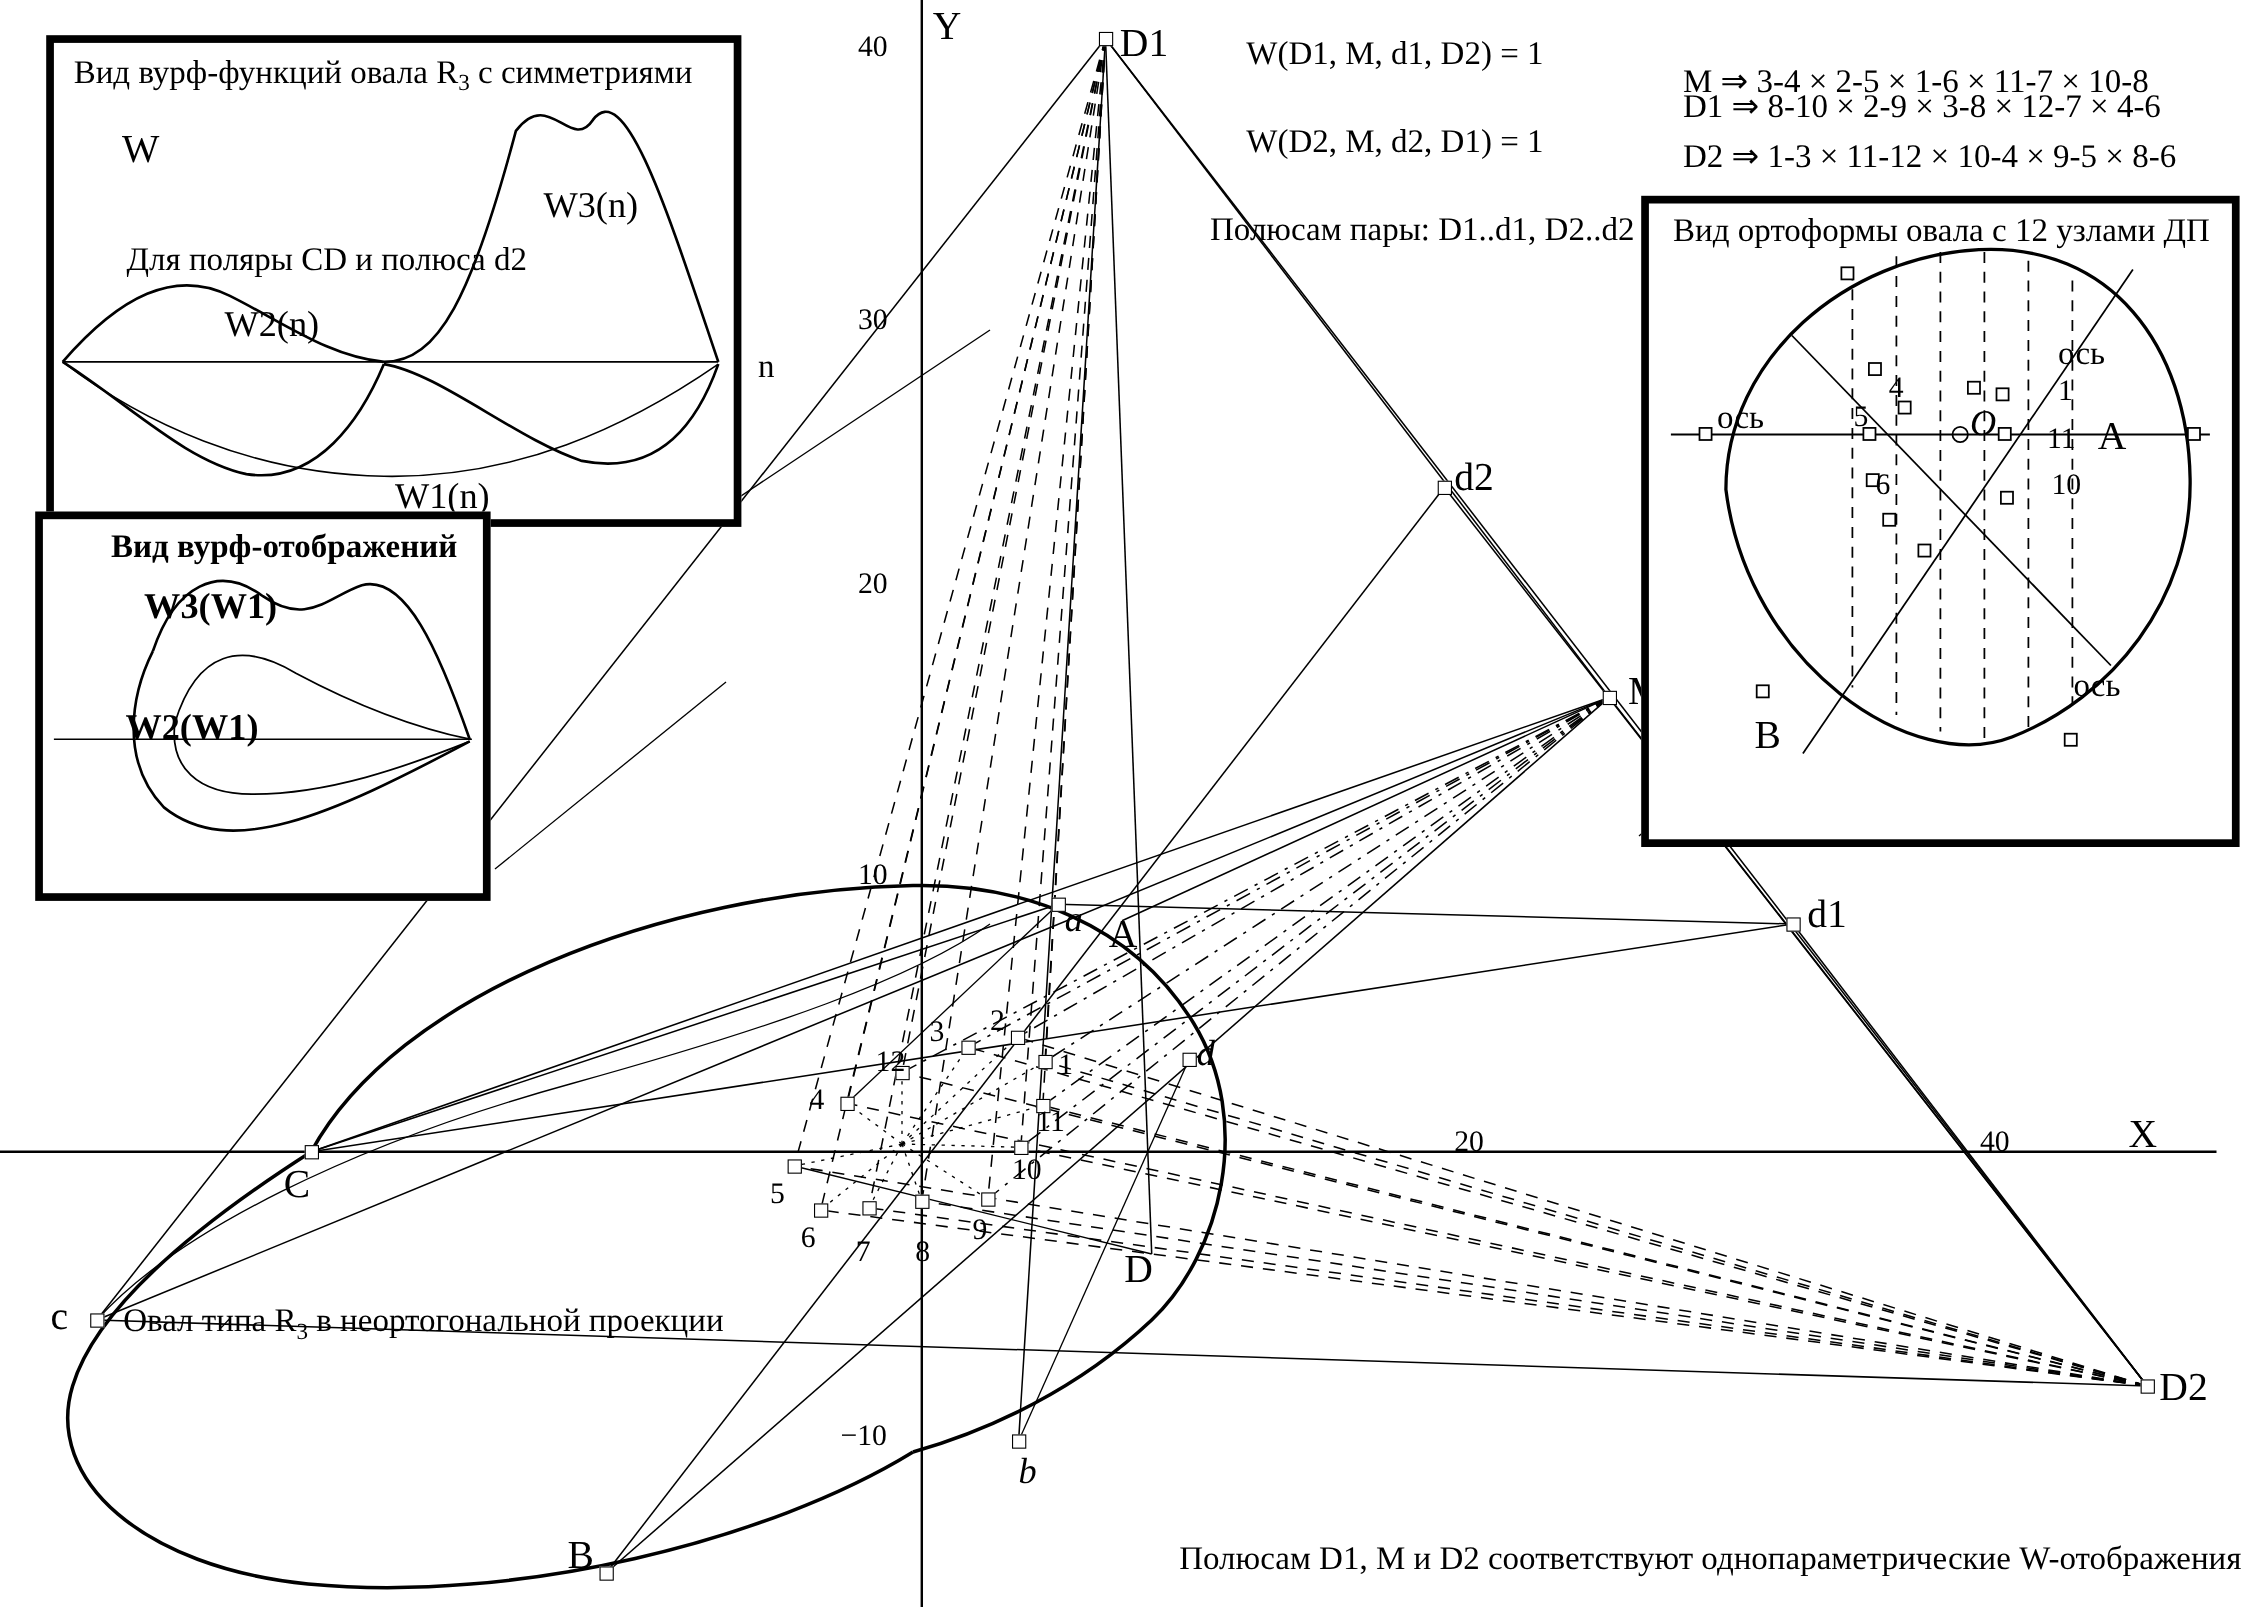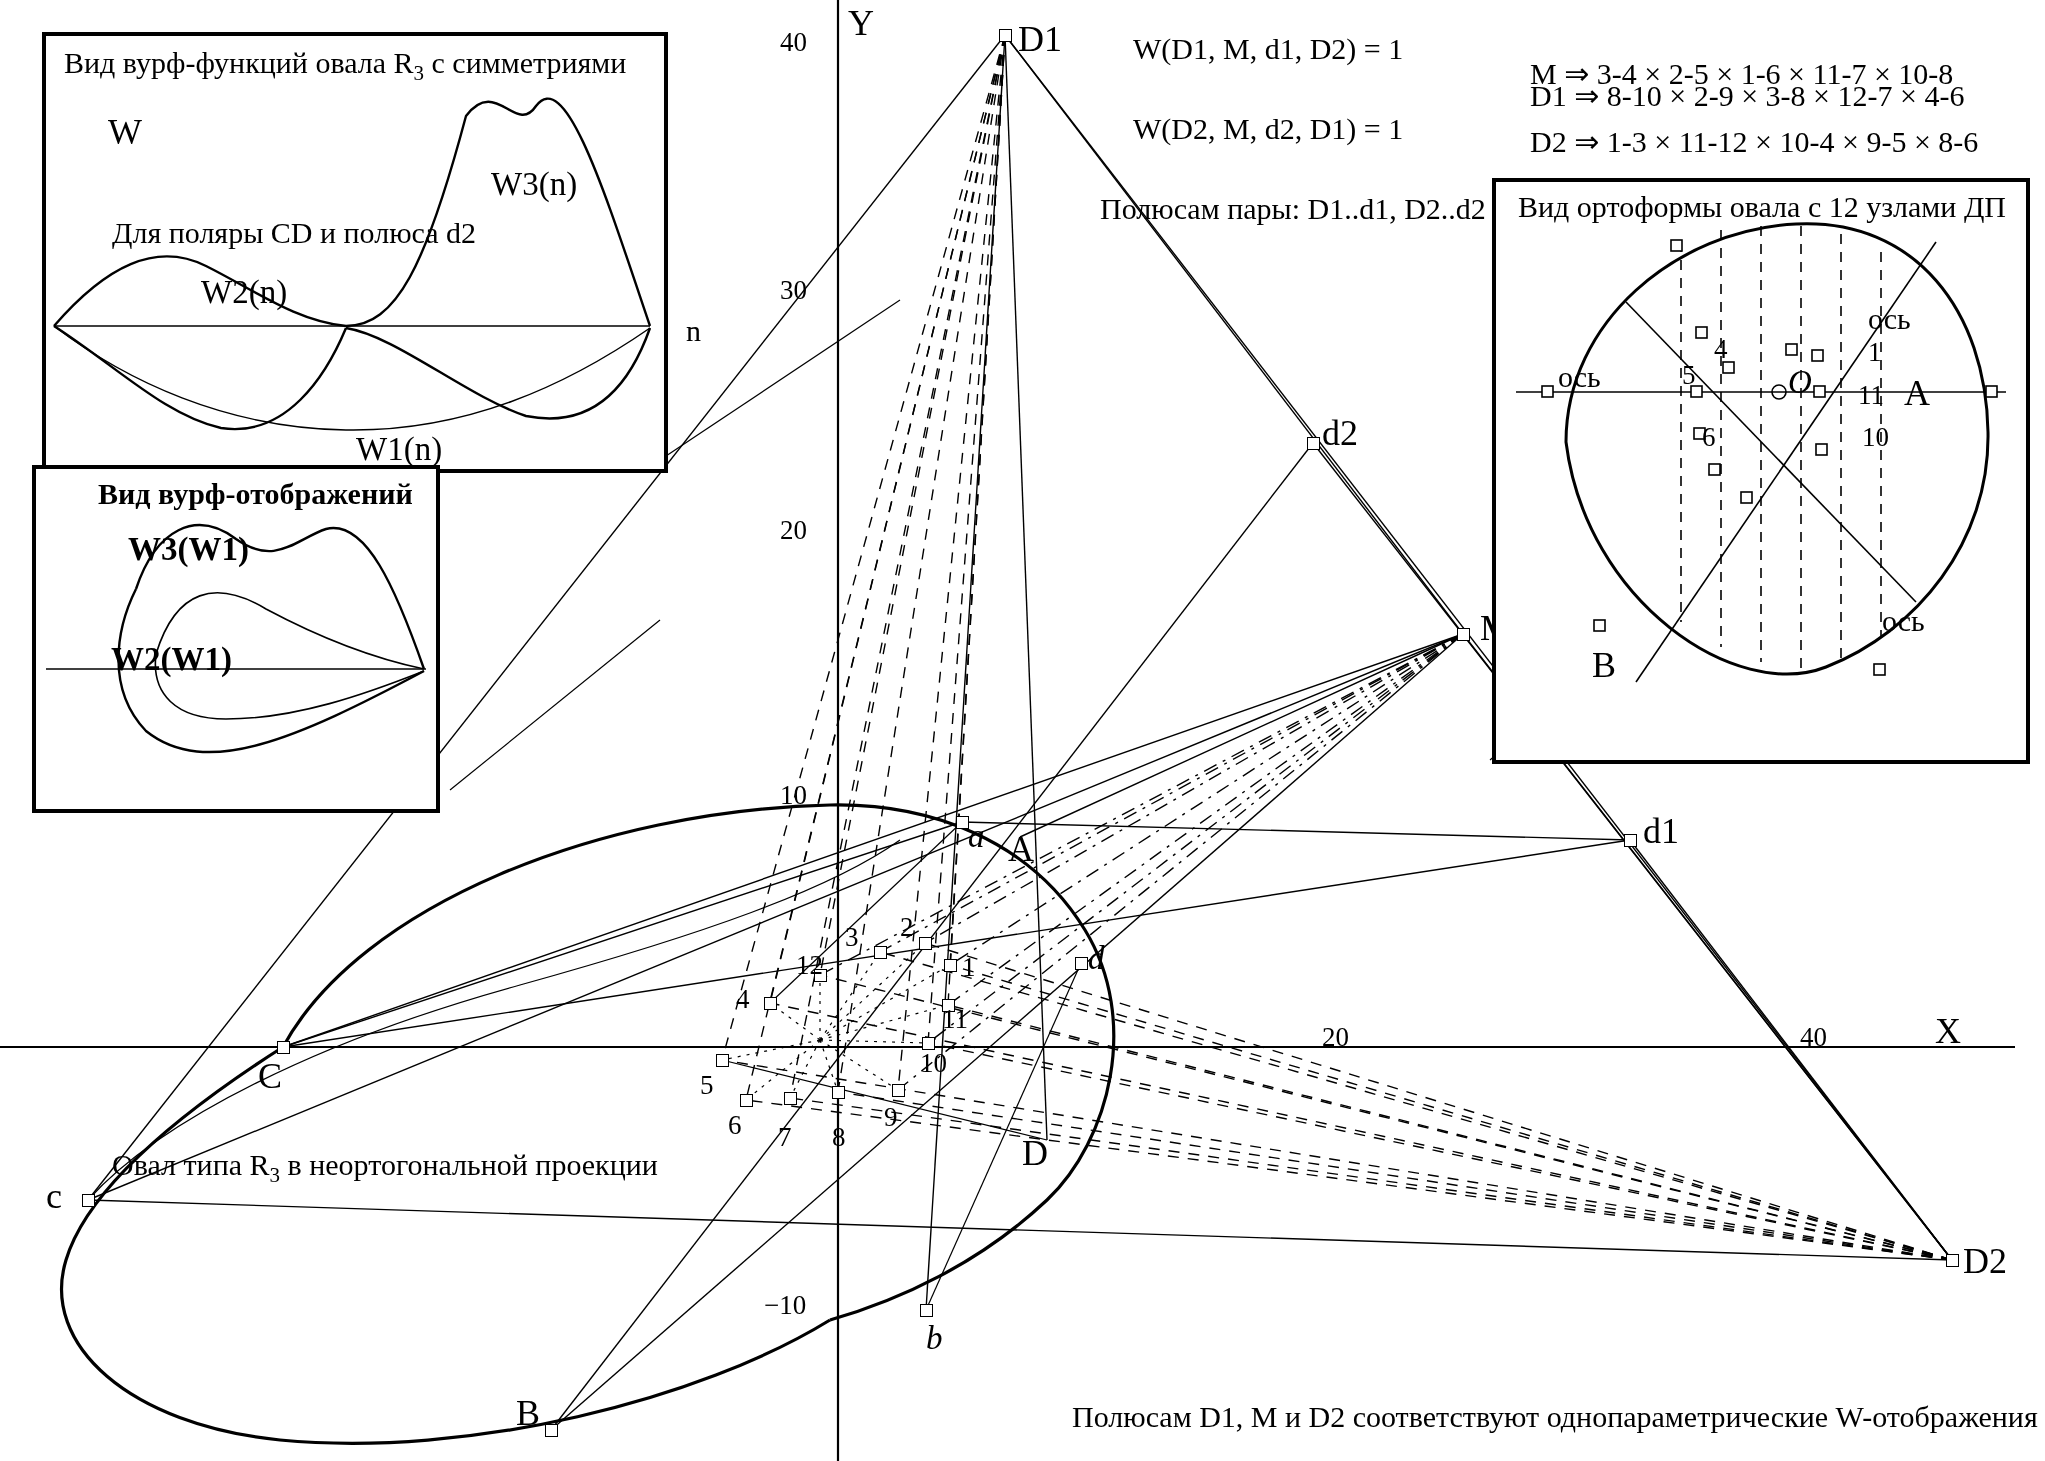--- a/index.html
+++ b/index.html
@@ -6,21 +6,21 @@
   body{width:2045px;height:1461px;position:relative;overflow:hidden;
        font-family:"Liberation Serif", serif; color:#000;}
   #root{position:absolute;left:0;top:0;width:2045px;height:1461px;}
   svg.layer{position:absolute;left:0;top:0;width:2045px;height:1461px;}
   .txt{position:absolute;white-space:nowrap;}
   .lbl{font-size:30px;}
   .lbl-b{font-size:33px;text-align:right;}
   .big{font-size:36px;}
   .num{font-size:27px;}
   .ital{font-style:italic;}
-  .box{position:absolute;border:4px solid #000000;background:#fff;}
+  .box{position:absolute;border:7px solid #000000;background:#fff;}
   .node{position:absolute;width:11px;height:11px;border:1.6px solid #000;background:#fff;}
   .sub{font-size:0.7em;vertical-align:sub;}
 </style>
 </head>
 <body>
 
 <div id="root">
 
   <svg class="layer" viewBox="0 0 2045 1461">
     <defs>
@@ -278,18 +278,18 @@
     <div class="txt num" style="left:362px;top:198px;">11</div>
     <div class="txt num" style="left:366px;top:240px;">10</div>
     <div class="txt num" style="left:218px;top:152px;">4</div>
     <div class="txt num" style="left:186px;top:178px;">5</div>
     <div class="txt num" style="left:206px;top:240px;">6</div>
     <div class="txt lbl" style="left:372px;top:120px;">ось</div>
     <div class="txt lbl" style="left:62px;top:178px;">ось</div>
     <div class="txt lbl" style="left:386px;top:422px;">ось</div>
   </div>
 
-  <div class="txt lbl" style="left:112px;top:1148px;">
+  <div class="txt lbl" style="left:112px;top:1184px;">
     <span>Овал типа R</span><span class="sub">3</span><span> в неортогональной проекции</span>
   </div>
   <div class="txt lbl" style="left:1072px;top:1400px;">Полюсам D1, M и D2 соответствуют однопараметрические W-отображения</div>
 
 </div>
 
 </body></html>

